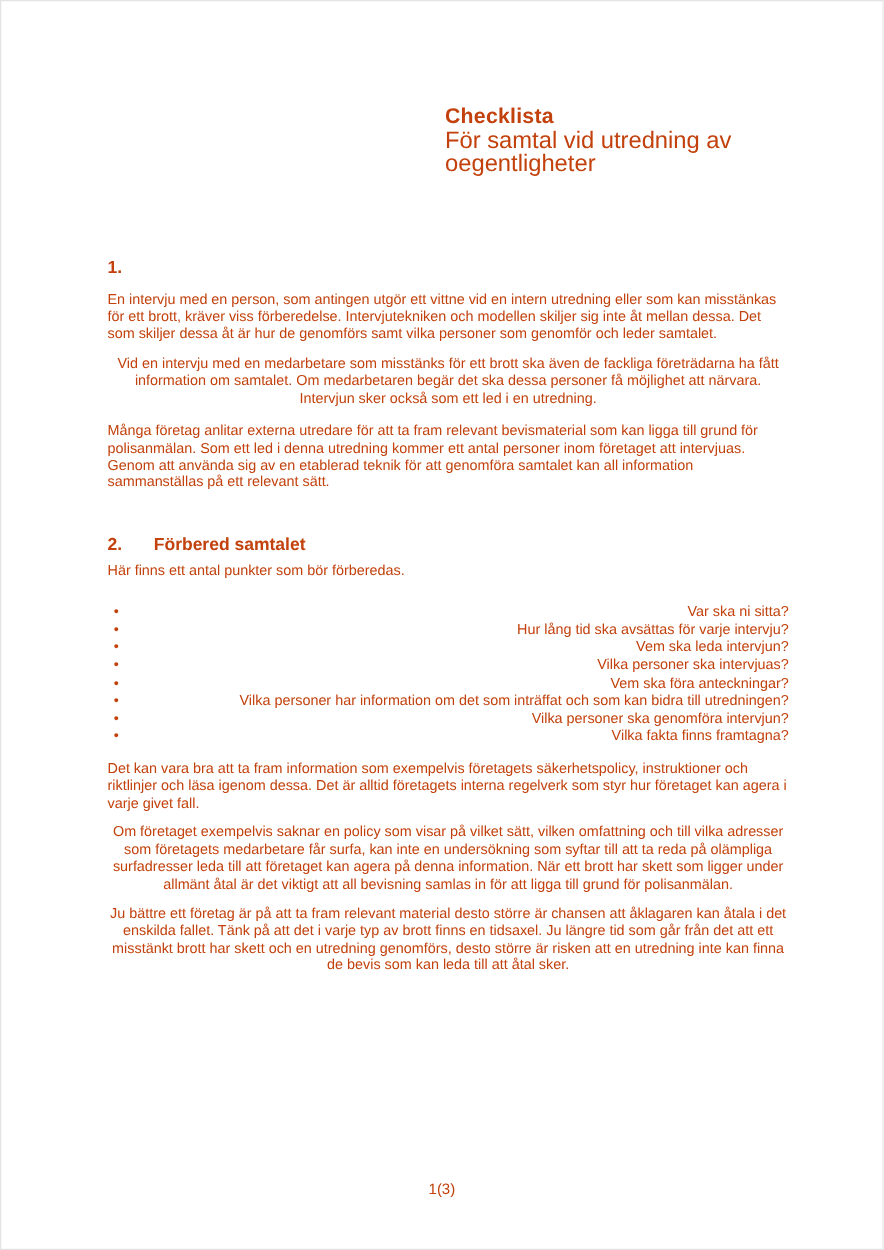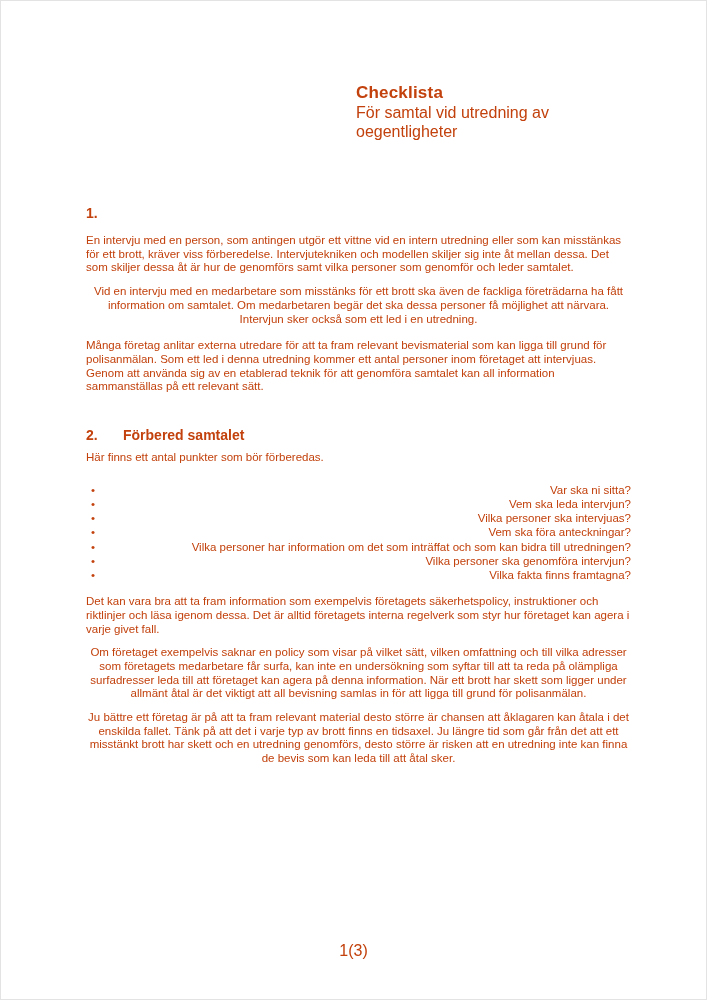--- a/index.html
+++ b/index.html
@@ -17,21 +17,21 @@
   .doc-header {
     margin: 82px 0 0 355px;
   }
   .doc-title {
     font-size: 17px;
     font-weight: bold;
     line-height: 20px;
     letter-spacing: 0.2px;
   }
   .doc-subtitle {
-    font-size: 16px;
+    font-size: 19px;
     line-height: 19px;
   }
   .content {
     margin-left: 85px;
     width: 545px;
     font-size: 11.5px;
     line-height: 13.7px;
   }
   .section-heading {
     display: flex;
@@ -61,21 +61,21 @@
     position: absolute;
     left: 5px;
     top: 0;
   }
   .footer {
     position: absolute;
     top: 943px;
     left: 0;
     right: 0;
     text-align: center;
-    font-size: 16px;
+    font-size: 12px;
     line-height: 14px;
   }
 </style>
 </head>
 <body>
 
 <div class="page">
 
   <div class="doc-header">
     <div class="doc-title">Checklista</div>
@@ -93,20 +93,21 @@
     <p>Många företag anlitar externa utredare för att ta fram relevant bevismaterial som kan ligga till grund för polisanmälan. Som ett led i denna utredning kommer ett antal personer inom företaget att intervjuas. Genom att använda sig av en etablerad teknik för att genomföra samtalet kan all information sammanställas på ett relevant sätt.</p>
 
     <div class="section-heading heading-2">
       <span class="section-number">2.</span>
       <span>Förbered samtalet</span>
     </div>
     <p class="tight">Här finns ett antal punkter som bör förberedas.</p>
 
     <ul class="checklist">
       <li>Var ska ni sitta?</li>
+      <li>Hur lång tid ska avsättas för varje intervju?</li>
       <li>Vem ska leda intervjun?</li>
       <li>Vilka personer ska intervjuas?</li>
       <li>Vem ska föra anteckningar?</li>
       <li>Vilka personer har information om det som inträffat och som kan bidra till utredningen?</li>
       <li>Vilka personer ska genomföra intervjun?</li>
       <li>Vilka fakta finns framtagna?</li>
     </ul>
 
     <p>Det kan vara bra att ta fram information som exempelvis företagets säkerhetspolicy, instruktioner och riktlinjer och läsa igenom dessa. Det är alltid företagets interna regelverk som styr hur företaget kan agera i varje givet fall.</p>
     <p class="mid">Om företaget exempelvis saknar en policy som visar på vilket sätt, vilken omfattning och till vilka adresser som företagets medarbetare får surfa, kan inte en undersökning som syftar till att ta reda på olämpliga surfadresser leda till att företaget kan agera på denna information. När ett brott har skett som ligger under allmänt åtal är det viktigt att all bevisning samlas in för att ligga till grund för polisanmälan.</p>

